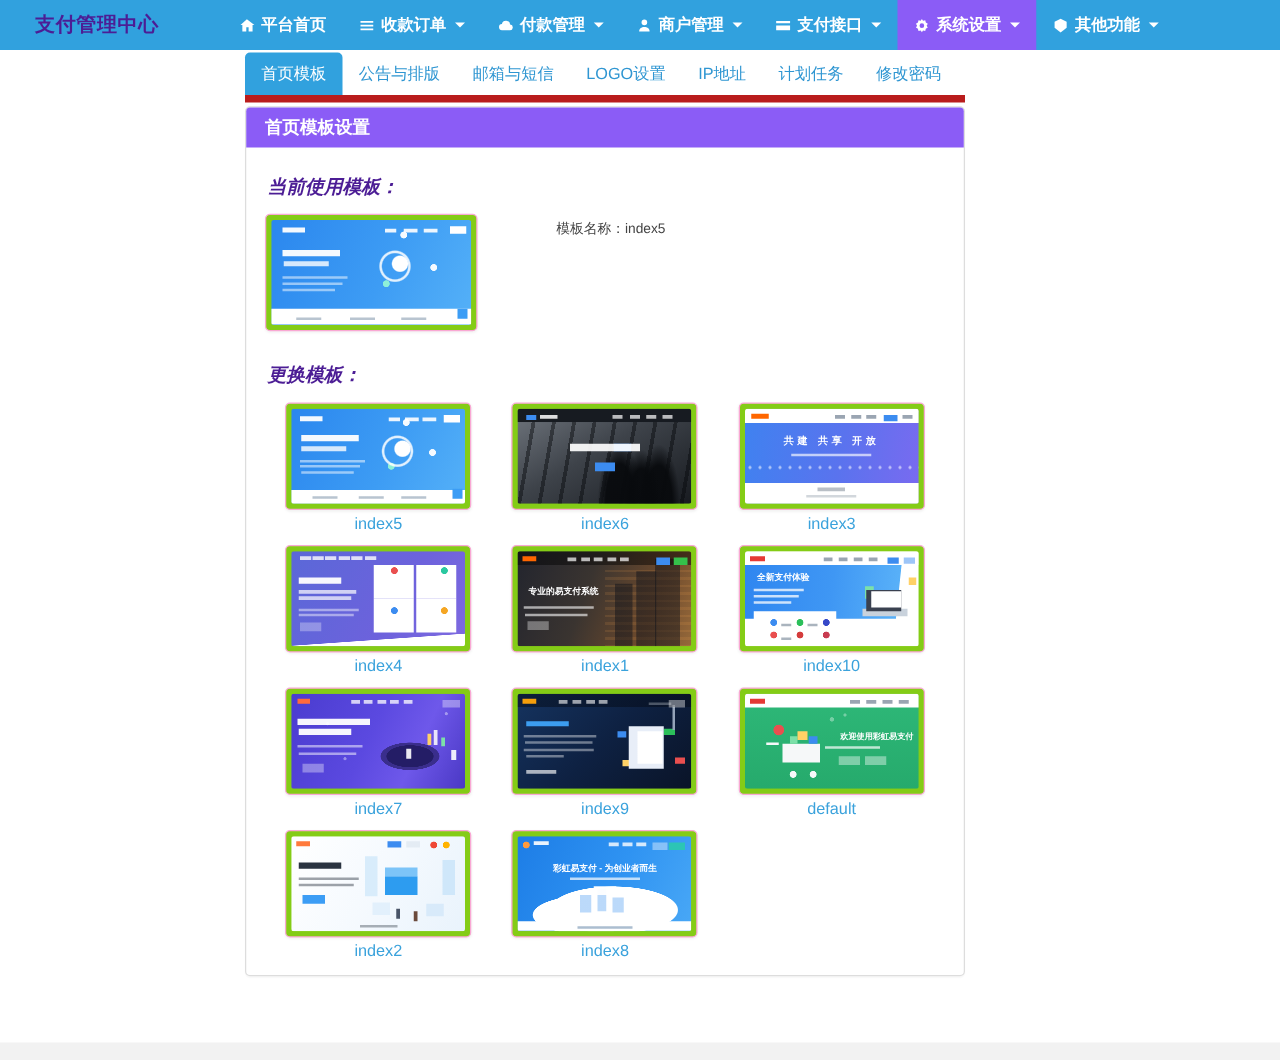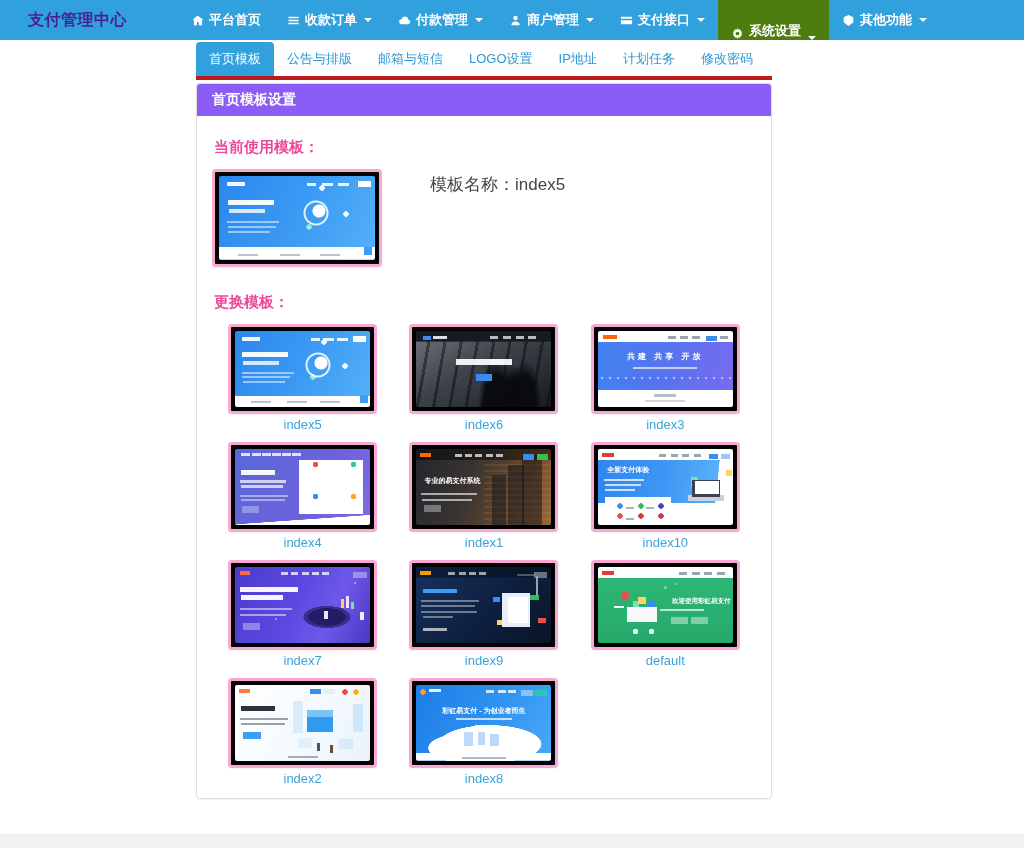--- a/index.html
+++ b/index.html
@@ -15,55 +15,55 @@
   }
   .brand {
     padding-left:28px; font-size:16px; font-weight:bold; color:#4c1d95;
     display:flex; align-items:center; letter-spacing:.5px;
   }
   .nav-menu { display:flex; margin-left:auto; margin-right:84px; }
   .nav-item {
     display:flex; align-items:center; gap:5px; padding:0 13px;
     font-size:13px; font-weight:bold; color:#fff; cursor:pointer; white-space:nowrap;
   }
-  .nav-item.active { background:#4d7c0f;align-items:flex-end; }
+  .nav-item.active { background:#8b5cf6; }
   .nav-item svg { display:block; }
   .caret {
     display:inline-block; width:0; height:0; margin-left:2px;
     border-top:4px solid #fff; border-left:4px solid transparent; border-right:4px solid transparent;
   }
   
   .wrap { margin-left:196px; width:576px; }
   .tabs { display:flex; list-style:none; }
   .tabs-row1 { margin-top:15px; }
   .tabs-row1 .tab { padding:6px 13px; font-size:13px; color:#2f96d2; cursor:pointer; }
-  .tabs-row2 { border-bottom:4px solid #b91c1c; margin-top:2px;text-align:right; }
+  .tabs-row2 { border-bottom:6px solid #b91c1c; margin-top:2px;text-align:right; }
   .tabs-row2 .tab { padding:8px 13px; font-size:13px; color:#2f96d2; cursor:pointer; }
   .tabs-row2 .tab.active {
     background:#31a1de; color:#fff; border-radius:4px 4px 0 0;
   }
   
   .panel {
     margin-top:3px; border:1px solid #ddd; border-radius:4px; background:#fff;
     box-shadow:0 1px 1px rgba(0,0,0,.03);
   }
   .panel-heading {
     background:#8b5cf6; color:#fff; font-size:14px; font-weight:bold;
     padding:7px 15px; border-radius:3px 3px 0 0;
   }
   .panel-body { padding:14px 15px 12px; }
   .section-heading {
-    color:#ec4899; font-size:15px; font-weight:bold; margin:8px 0 12px 2px;
+    color:#4c1d95; font-size:15px; font-weight:bold; margin:8px 0 12px 2px;font-style:italic;
   }
   .section-heading.second { margin-top:26px; }
   .current-row { display:flex; align-items:flex-start; }
-  .current-name { margin-left:48px; font-size:17px; color:#444; padding-top:4px; }
+  .current-name { margin-left:63px; font-size:11px; color:#444; padding-top:4px; }
   
   .thumb-card {
-    background:#000000; border:3px solid #f9a8d4; border-radius:4px; padding:4px;
+    background:#84cc16; border:1px solid #f9a8d4; border-radius:4px; padding:4px;
     box-shadow:0 1px 2px rgba(0,0,0,.05); cursor:pointer;
   }
   .thumb-card.large { width:170px; }
   .art { width:100%; height:76px; border-radius:2px; position:relative; overflow:hidden; background:#e8eef5; }
   .large .art { height:84px; }
   .grid {
     display:grid; grid-template-columns:repeat(3,1fr); row-gap:10px; margin-top:12px;
   }
   .cell { display:flex; flex-direction:column; align-items:center; }
   .cell .thumb-card { width:149px; }

